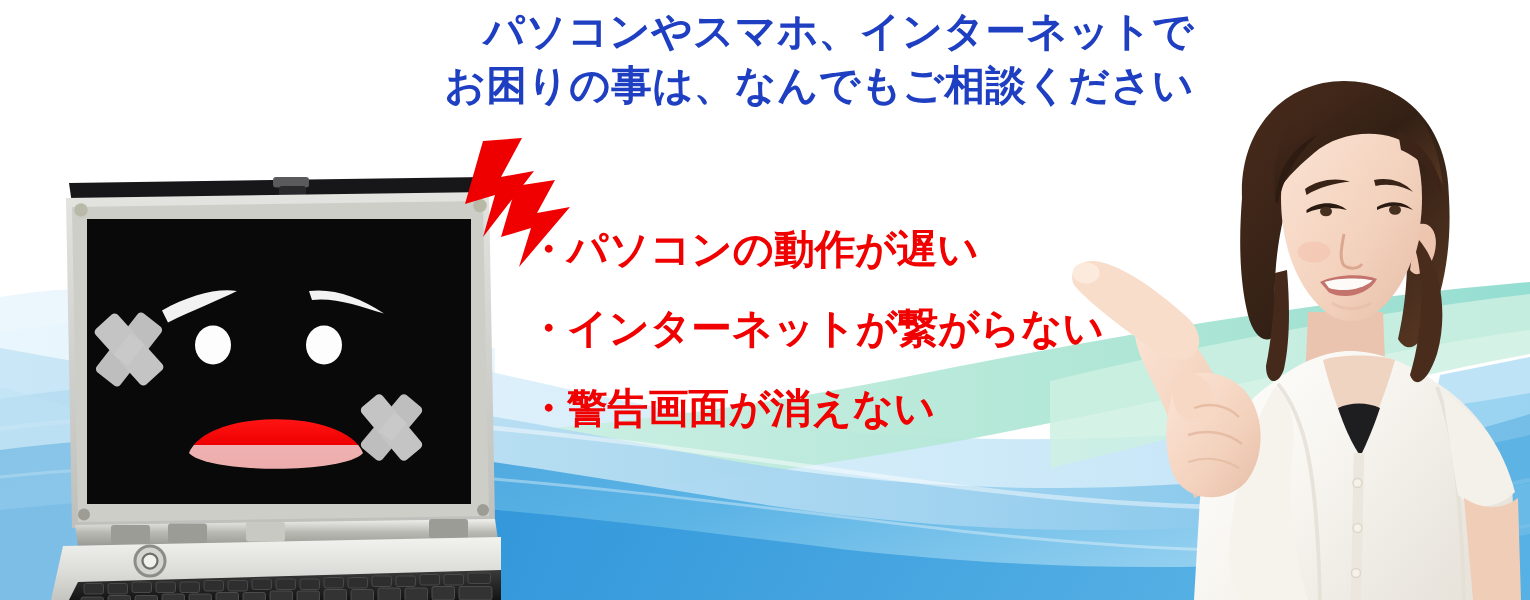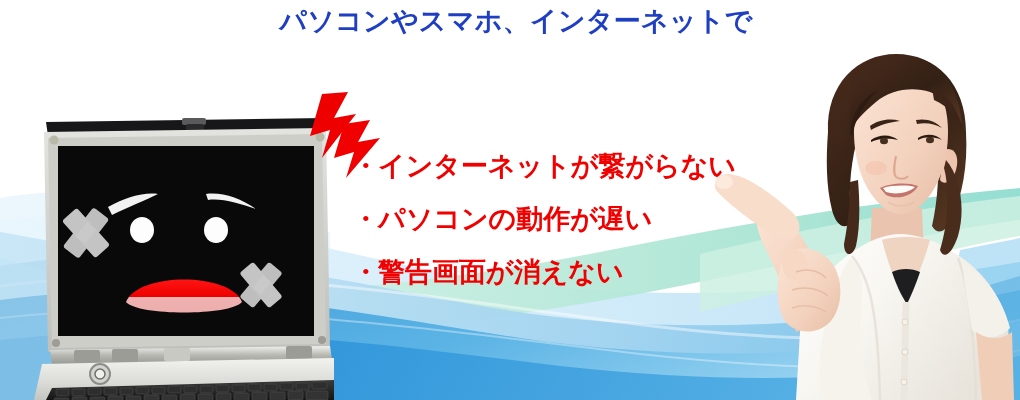--- a/index.html
+++ b/index.html
@@ -10,21 +10,21 @@
     background:#ffffff;
   }
 
   
   .waves{position:absolute;inset:0;width:1020px;height:400px;}
 
   
   .headline{
     position:absolute;left:236px;top:4px;width:560px;
     color:#1f3fc2;font-weight:bold;font-size:27px;line-height:1.32;
-    letter-spacing:0.3px;text-align:center;white-space:nowrap;
+    letter-spacing:0.3px;text-align:right;white-space:nowrap;
   }
   .headline .l2{display:block;}
 
   
   .bullets{
     position:absolute;left:352px;top:140px;width:430px;
     color:#f10000;font-weight:bold;font-size:27px;line-height:1.0;
   }
   .bullets .bullet{
     display:block;white-space:nowrap;height:53px;line-height:53px;
@@ -91,25 +91,26 @@
 
     <path d="M0,232 L200,268 L120,400 L0,400 Z" fill="#8fcbe9" opacity="0.35"></path>
     <path d="M0,258 L150,300 L60,400 L0,400 Z" fill="#bfe2f5" opacity="0.45"></path>
 
     <path d="M960,250 L1020,238 L1020,400 L930,400 Z" fill="#6fc0ea" opacity="0.45"></path>
     <path d="M986,286 L1020,276 L1020,400 L970,400 Z" fill="#3f9fdc" opacity="0.4"></path>
   </svg>
 
   <div class="headline">
     <span class="l1">パソコンやスマホ、インターネットで</span>
+    <span class="l2">お困りの事は、なんでもご相談ください</span>
   </div>
 
   <div class="bullets">
+    <span class="bullet"><span class="dot">・</span><span>パソコンの動作が遅い</span></span>
     <span class="bullet"><span class="dot">・</span><span>インターネットが繋がらない</span></span>
-    <span class="bullet"><span class="dot">・</span><span>パソコンの動作が遅い</span></span>
     <span class="bullet"><span class="dot">・</span><span>警告画面が消えない</span></span>
   </div>
 
   <svg class="laptop" viewBox="0 0 300 288" preserveAspectRatio="none">
     <defs>
       <linearGradient id="lidG" x1="0" y1="0" x2="0" y2="1">
         <stop offset="0%" stop-color="#e3e3df"></stop>
         <stop offset="45%" stop-color="#d2d2ce"></stop>
         <stop offset="100%" stop-color="#bfbfbb"></stop>
       </linearGradient>

